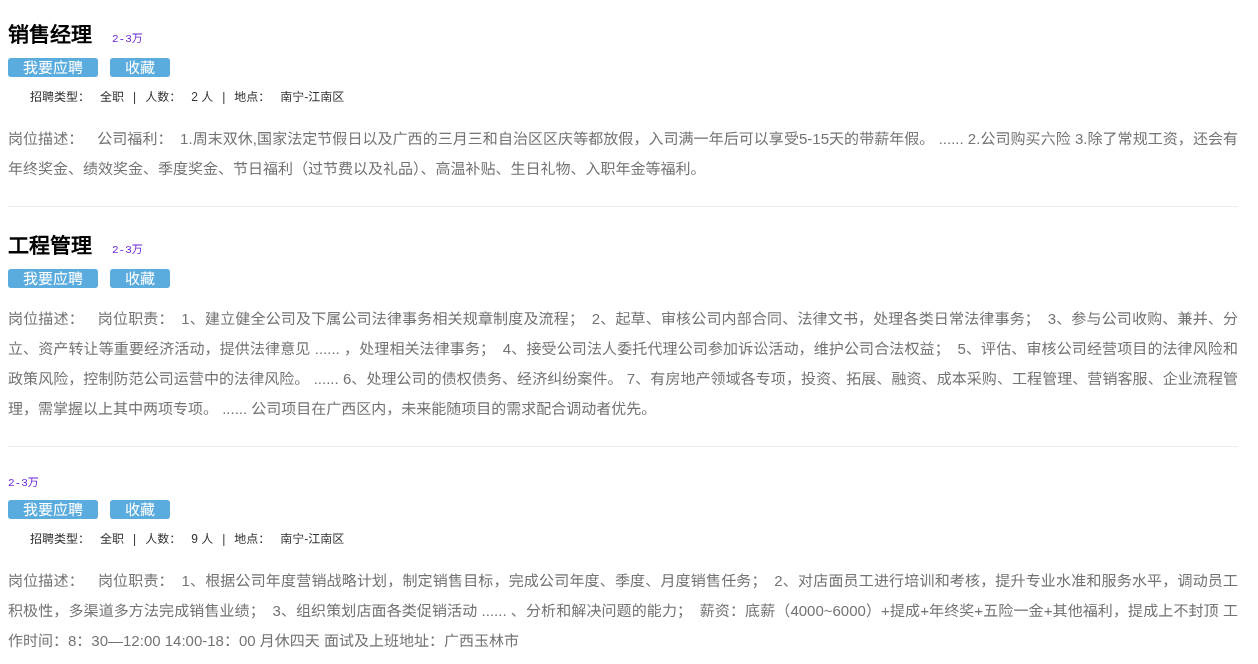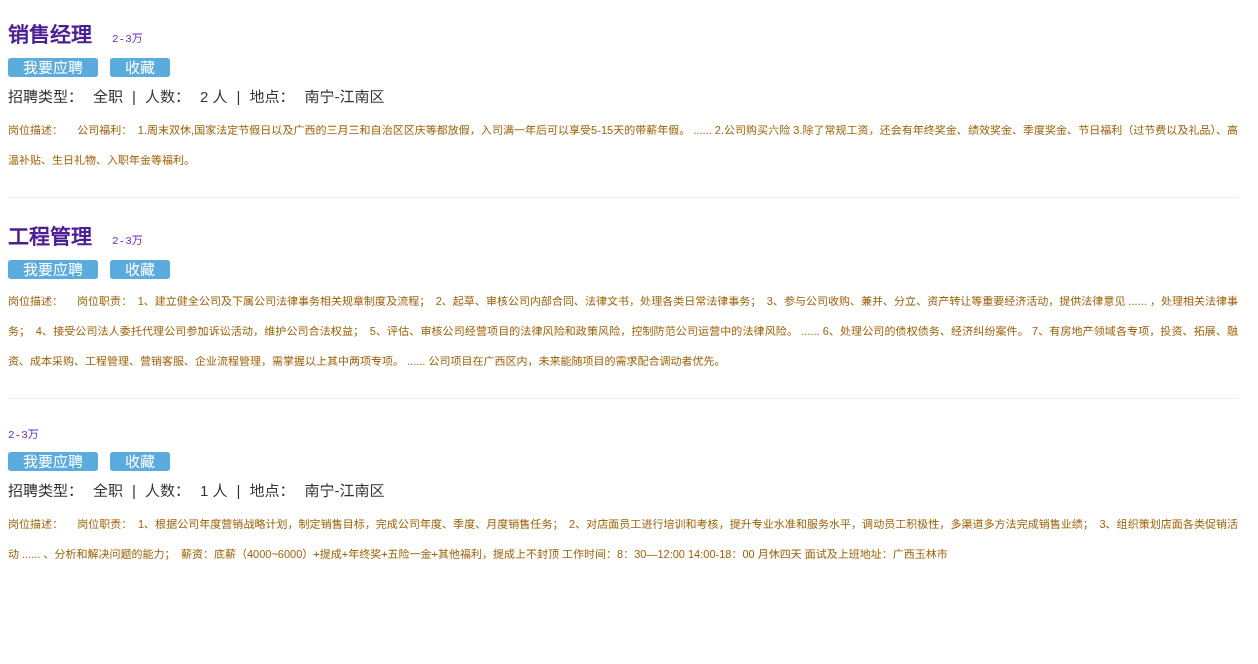--- a/index.html
+++ b/index.html
@@ -15,21 +15,21 @@
   .job-card { padding: 4px 0 8px 0; }
   .title-row {
     display: flex;
     align-items: baseline;
     gap: 20px;
     margin-top: 6px;
   }
   .job-title {
     font-size: 21px;
     font-weight: bold;
-    color: #4c1d95;
+    color: #000000;
     cursor: pointer;
     line-height: 1.2;
   }
   .salary {
     font-size: 11px;
     color: #6d28d9;
     font-family: Liberation Mono, monospace;
   }
   .company-row {
     display: flex;
@@ -50,30 +50,31 @@
     border: none;
     border-radius: 3px;
     font-size: 15px;
     font-family: inherit;
     padding: 0 15px;
     cursor: pointer;
     line-height: 19px;
   }
   .meta-row {
     margin-top: 9px;
-    font-size: 15px;
+    font-size: 12px;
     color: #333333;
     line-height: 22px;
+    margin-left: 22px;
   }
   .meta-label { margin-right: 10px; }
   .meta-sep { margin: 0 9px; color: #333333; }
   .desc {
-    margin-top: 7px;
-    font-size: 11px;
-    color: #a16207;
+    margin-top: 16px;
+    font-size: 15px;
+    color: #737373;
     line-height: 30px;
     text-align: justify;
   }
   .desc-label { margin-right: 14px; }
   .divider {
     border: none;
     border-top: 1px solid #ececec;
     margin: 14px 0 16px 0;
   }
 </style>
@@ -125,20 +126,20 @@
     <div class="title-row">
       <span class="salary">2-3万</span>
     </div>
     <div class="company-row">
       <div class="actions">
         <button class="btn">我要应聘</button>
         <button class="btn">收藏</button>
       </div>
     </div>
     <div class="meta-row">
-      <span class="meta-label">招聘类型：</span><span>全职</span><span class="meta-sep">|</span><span class="meta-label">人数：</span><span>1 人</span><span class="meta-sep">|</span><span class="meta-label">地点：</span><span>南宁-江南区</span>
+      <span class="meta-label">招聘类型：</span><span>全职</span><span class="meta-sep">|</span><span class="meta-label">人数：</span><span>9 人</span><span class="meta-sep">|</span><span class="meta-label">地点：</span><span>南宁-江南区</span>
     </div>
     <p class="desc">
       <span class="desc-label">岗位描述：</span><span>岗位职责：　1、根据公司年度营销战略计划，制定销售目标，完成公司年度、季度、月度销售任务；　2、对店面员工进行培训和考核，提升专业水准和服务水平，调动员工积极性，多渠道多方法完成销售业绩；　3、组织策划店面各类促销活动 ...... 、分析和解决问题的能力；　薪资：底薪（4000~6000）+提成+年终奖+五险一金+其他福利，提成上不封顶 工作时间：8：30—12:00 14:00-18：00 月休四天 面试及上班地址：广西玉林市</span>
     </p>
   </section>
 
 </div>
 
 </body></html>

